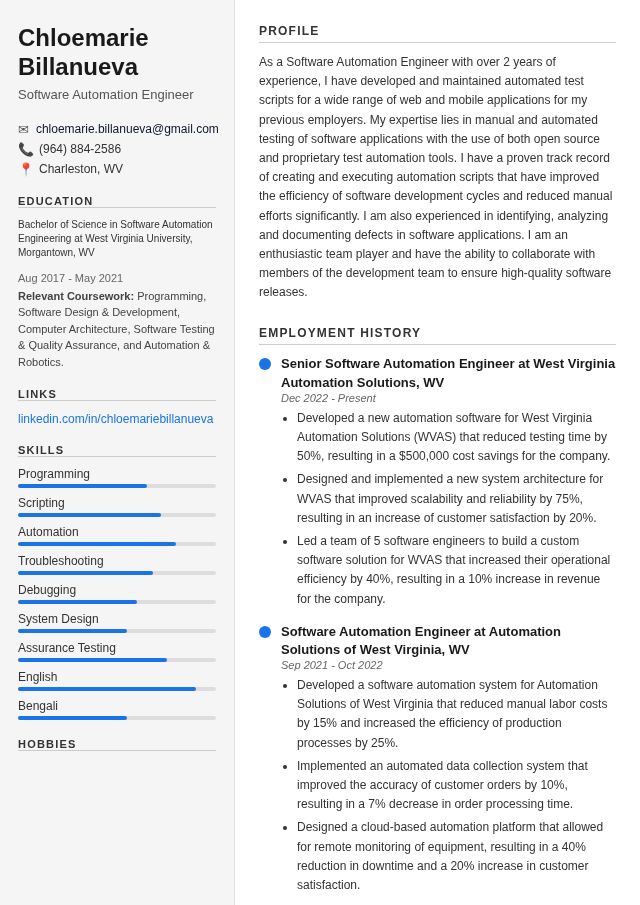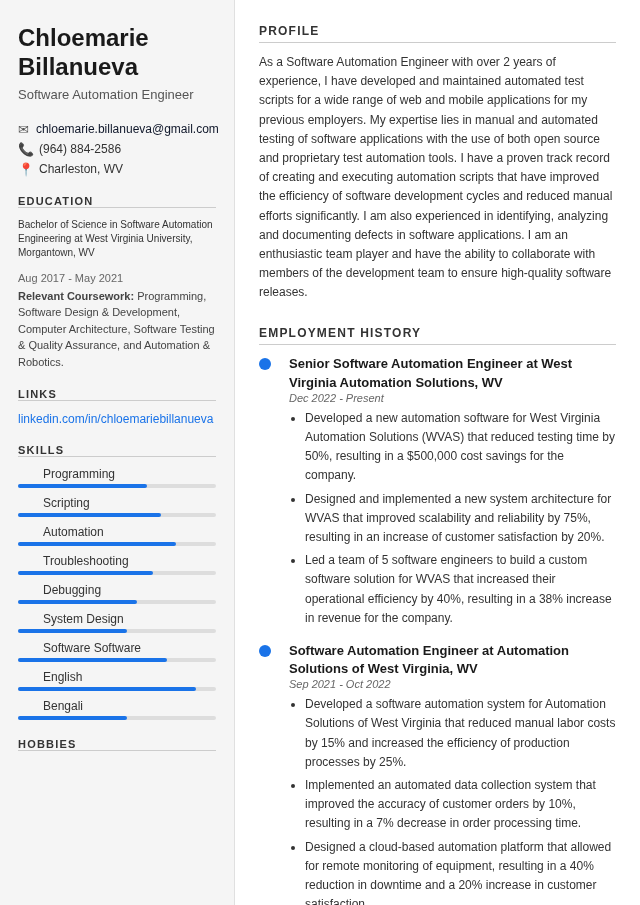--- a/index.html
+++ b/index.html
@@ -87,21 +87,20 @@
     }
 
     .skill-item {
       margin-bottom: 8px;
     }
 
     .skill-label {
       font-size: 12px;
       color: #333;
       margin-bottom: 3px;
-      margin-left: 25px;
     }
 
     .skill-bar-bg {
       background: #ddd;
       height: 4px;
       border-radius: 2px;
       width: 100%;
     }
 
     .skill-bar-fill {
@@ -138,21 +137,21 @@
       line-height: 1.6;
       margin-bottom: 24px;
     }
 
     .emp-section {
       margin-bottom: 20px;
     }
 
     .emp-job {
       display: flex;
-      gap: 18px;
+      gap: 10px;
       margin-bottom: 10px;
     }
 
     .emp-dot {
       margin-top: 3px;
       width: 12px;
       min-width: 12px;
       height: 12px;
       border-radius: 50%;
       background: #1a73e8;
@@ -254,21 +253,21 @@
       <div class="skill-bar-fill" style="width:60%"></div>
     </div>
   </div>
       <div class="skill-item">
     <div class="skill-label">System Design</div>
     <div class="skill-bar-bg">
       <div class="skill-bar-fill" style="width:55%"></div>
     </div>
   </div>
       <div class="skill-item">
-    <div class="skill-label">Software Software</div>
+    <div class="skill-label">Assurance Testing</div>
     <div class="skill-bar-bg">
       <div class="skill-bar-fill" style="width:75%"></div>
     </div>
   </div>
     </div>
 
   <div id="languages-container">
       <div class="lang-item">
     <div class="skill-label">English</div>
     <div class="skill-bar-bg">
@@ -297,21 +296,21 @@
     <div class="main-section-title">EMPLOYMENT HISTORY</div>
     <div id="jobs-container">
         <div class="emp-job">
     <div class="emp-dot"></div>
     <div class="emp-content">
       <div class="emp-title">Senior Software Automation Engineer at West Virginia Automation Solutions, WV</div>
       <div class="emp-dates">Dec 2022 - Present</div>
       <ul class="emp-bullets">
               <li>Developed a new automation software for West Virginia Automation Solutions (WVAS) that reduced testing time by 50%, resulting in a $500,000 cost savings for the company.</li>
               <li>Designed and implemented a new system architecture for WVAS that improved scalability and reliability by 75%, resulting in an increase of customer satisfaction by 20%.</li>
-              <li>Led a team of 5 software engineers to build a custom software solution for WVAS that increased their operational efficiency by 40%, resulting in a 38% increase in revenue for the company.</li>
+              <li>Led a team of 5 software engineers to build a custom software solution for WVAS that increased their operational efficiency by 40%, resulting in a 10% increase in revenue for the company.</li>
             </ul>
     </div>
   </div>
         <div class="emp-job">
     <div class="emp-dot"></div>
     <div class="emp-content">
       <div class="emp-title">Software Automation Engineer at Automation Solutions of West Virginia, WV</div>
       <div class="emp-dates">Sep 2021 - Oct 2022</div>
       <ul class="emp-bullets">
               <li>Developed a software automation system for Automation Solutions of West Virginia that reduced manual labor costs by 15% and increased the efficiency of production processes by 25%.</li>

